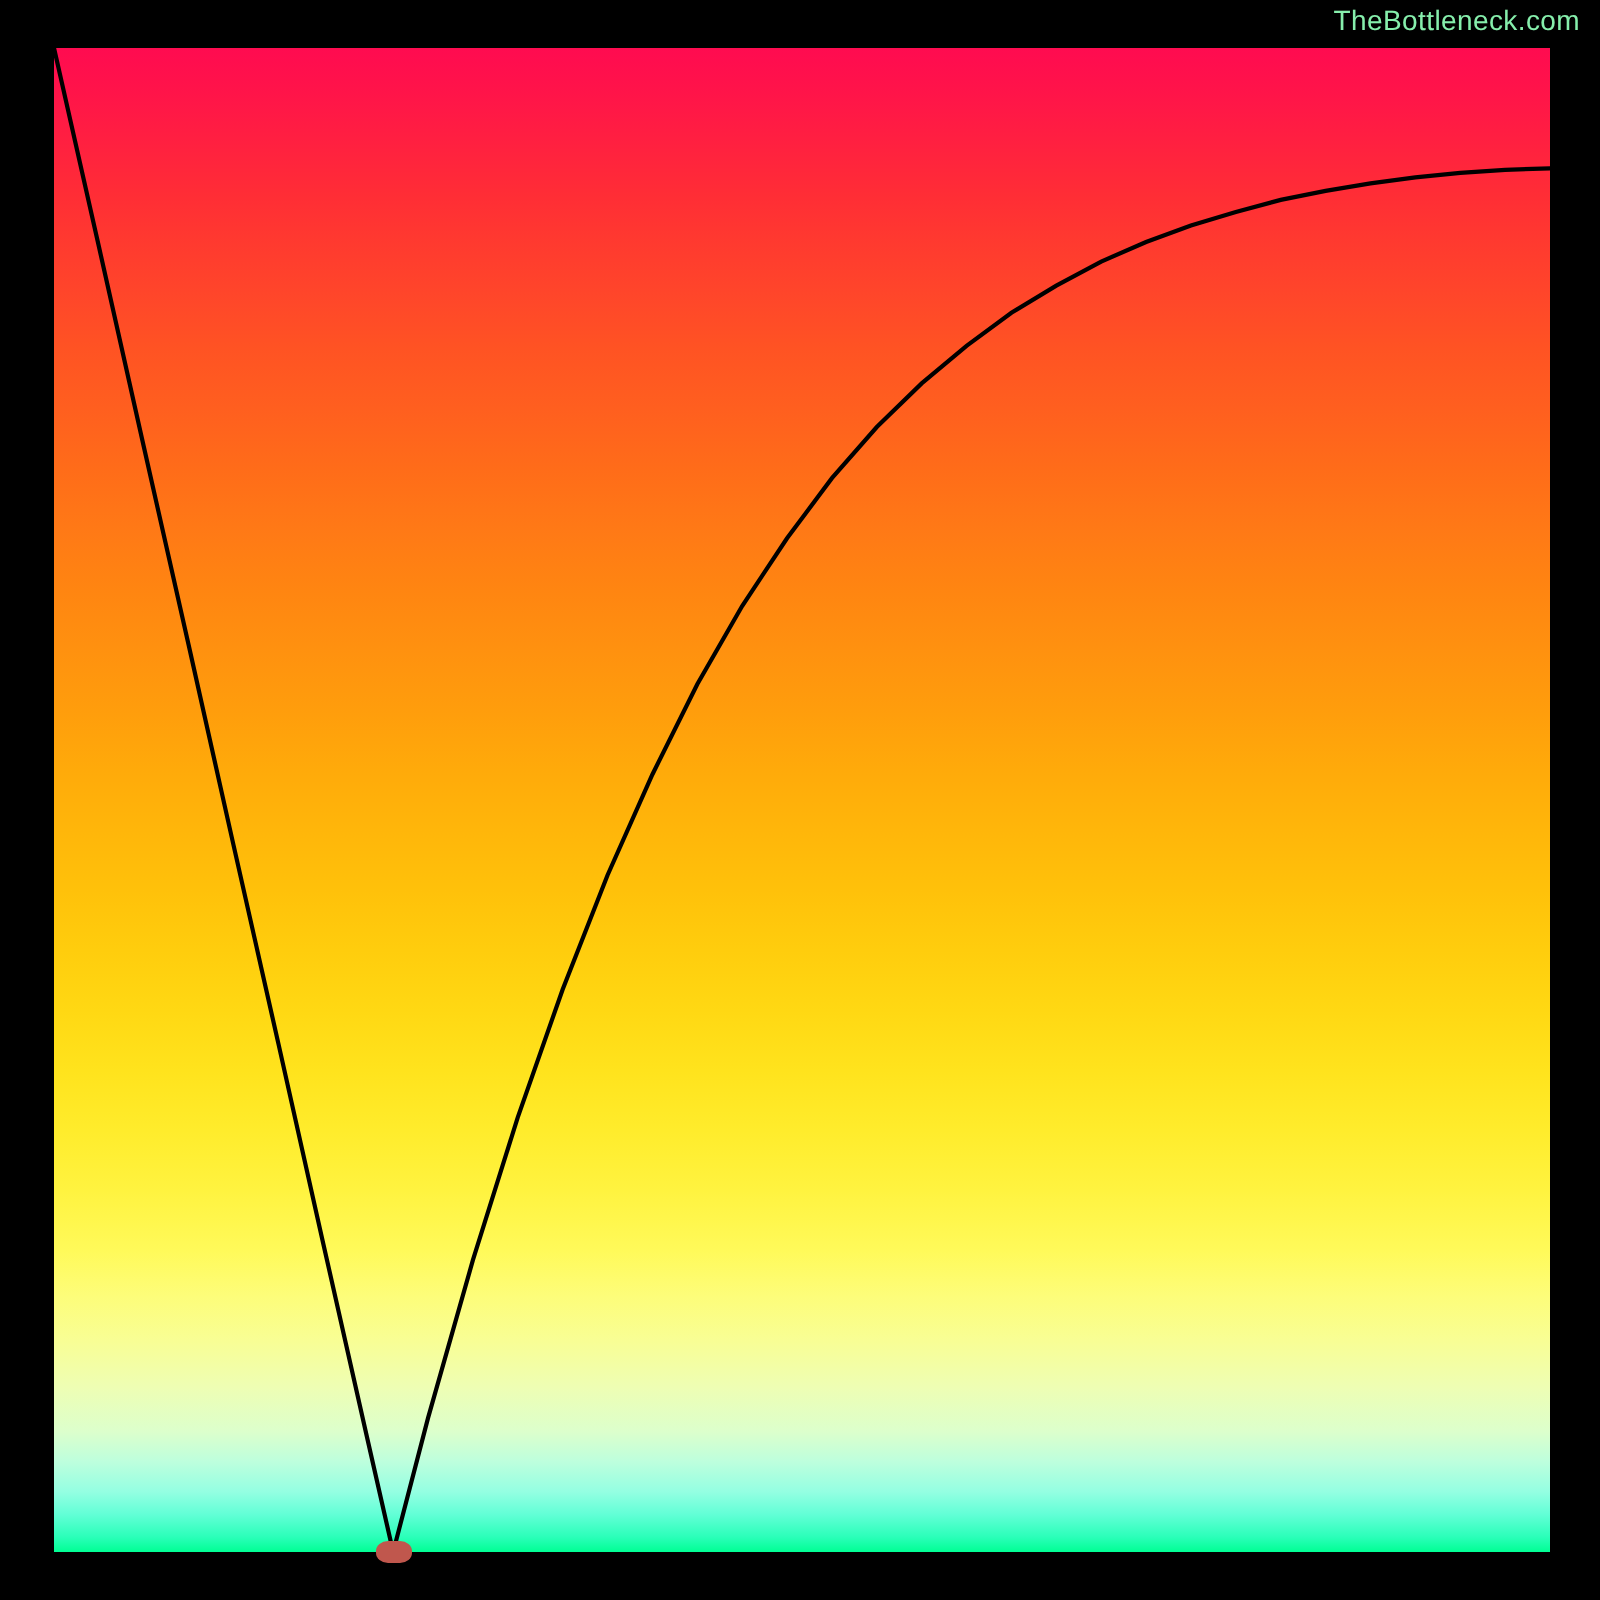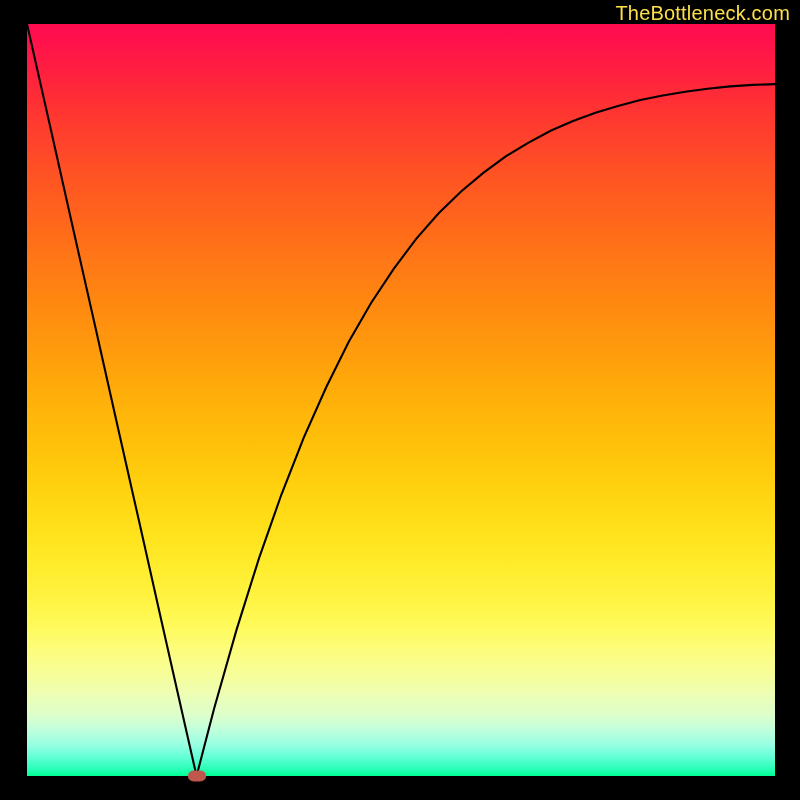--- a/index.html
+++ b/index.html
@@ -68,22 +68,22 @@
     width: 18px;
     height: 11px;
     border-radius: 6px / 5px;
     background: #c0574d;
     transform: translate(-50%, -50%);
   }
   .watermark {
     position: absolute;
     top: 2px;
     right: 10px;
-    color: #fde047;
-    font-size: 20px;
+    color: #86efac;
+    font-size: 14px;
     letter-spacing: 0.2px;
     user-select: none;
   }
 </style>
 </head>
 <body>
 
 <div class="watermark">TheBottleneck.com</div>
 
 <div class="frame">

